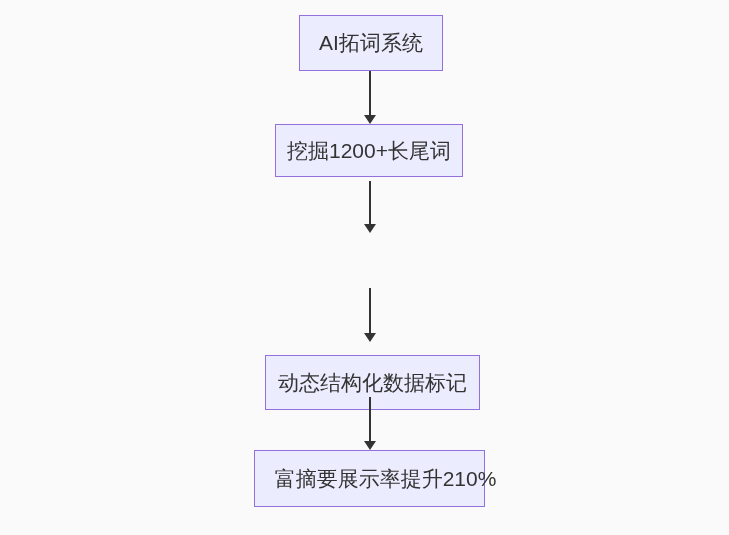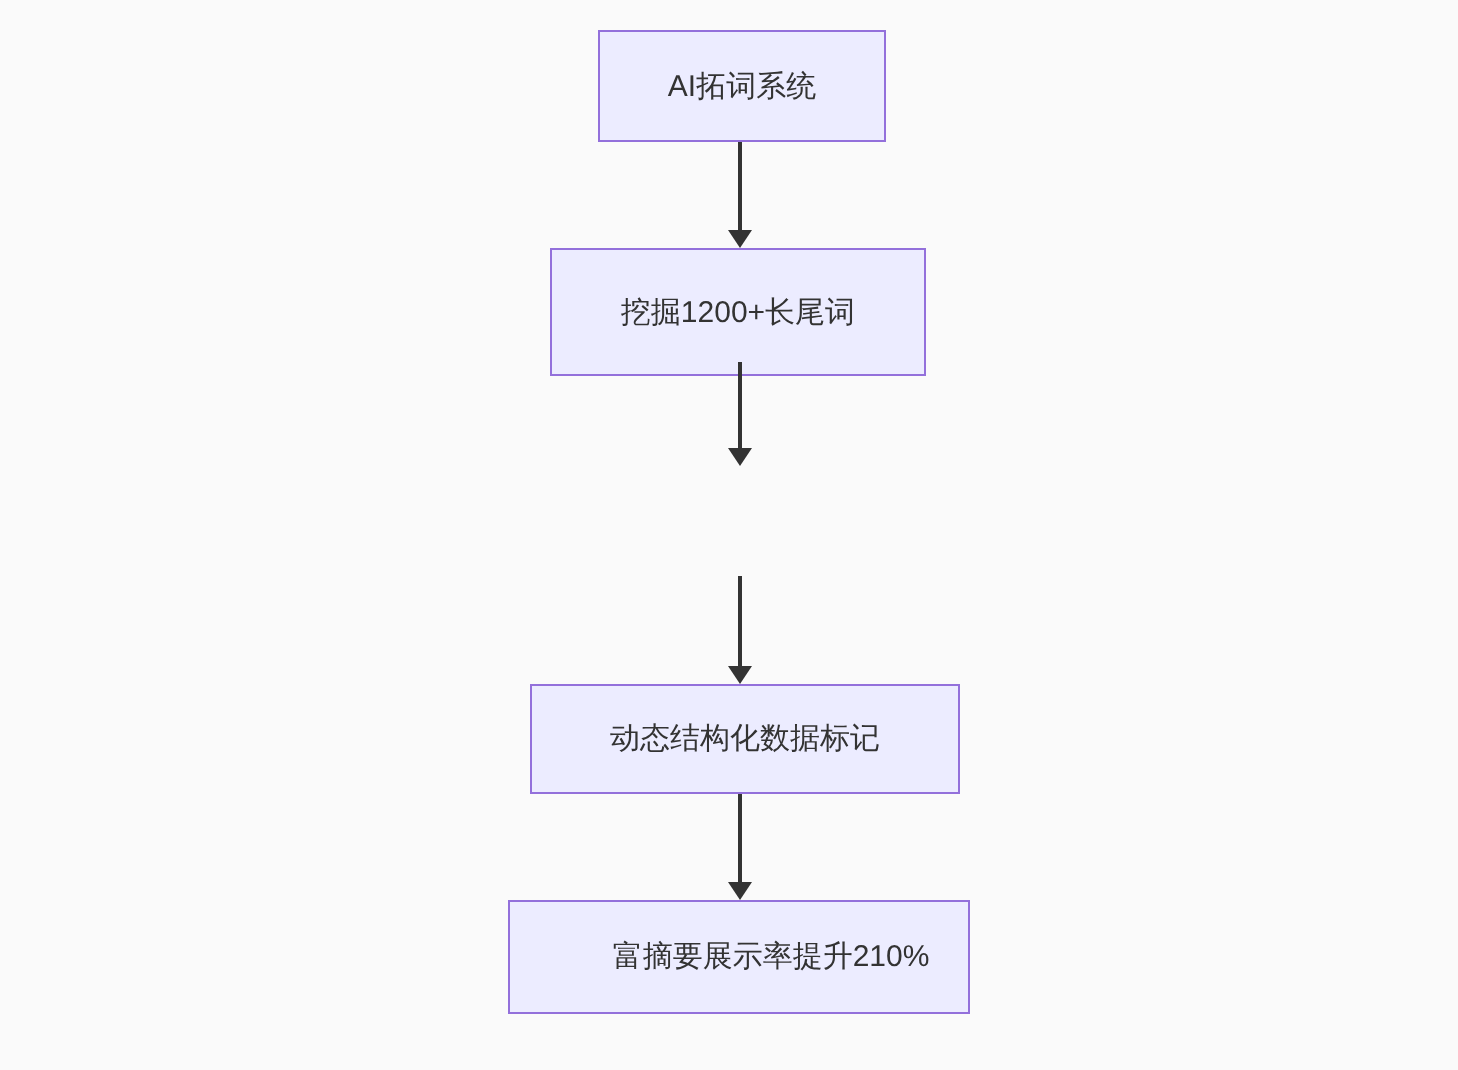--- a/index.html
+++ b/index.html
@@ -17,31 +17,31 @@
     position: relative;
     width: 729px;
     height: 535px;
   }
   .node {
     position: absolute;
     box-sizing: border-box;
     background: #ECECFF;
     border: 1px solid #9370DB;
     color: #333333;
-    font-size: 15px;
+    font-size: 21px;
     display: flex;
     align-items: center;
     justify-content: center;
     text-align: center;
     white-space: nowrap;
   }
   #node-0 { left: 299px; top: 15px;  width: 144px; height: 56px; }
-  #node-1 { left: 275px; top: 124px; width: 188px; height: 64px; }
+  #node-1 { left: 275px; top: 124px; width: 188px; height: 53px; }
   #node-2 { left: 262px; top: 233px; width: 221px; height: 55px; }
-  #node-3 { left: 265px; top: 342px; width: 215px; height: 55px; }
+  #node-3 { left: 265px; top: 355px; width: 215px; height: 55px; }
   #node-4 { left: 254px; top: 450px; width: 231px; height: 57px; padding-left: 32px; }
 
   .edge {
     position: absolute;
     left: 364px;
     width: 13px;
   }
   #edge-0 { top: 71px;  height: 53px; }
   #edge-1 { top: 181px; height: 52px; }
   #edge-2 { top: 288px; height: 54px; }

